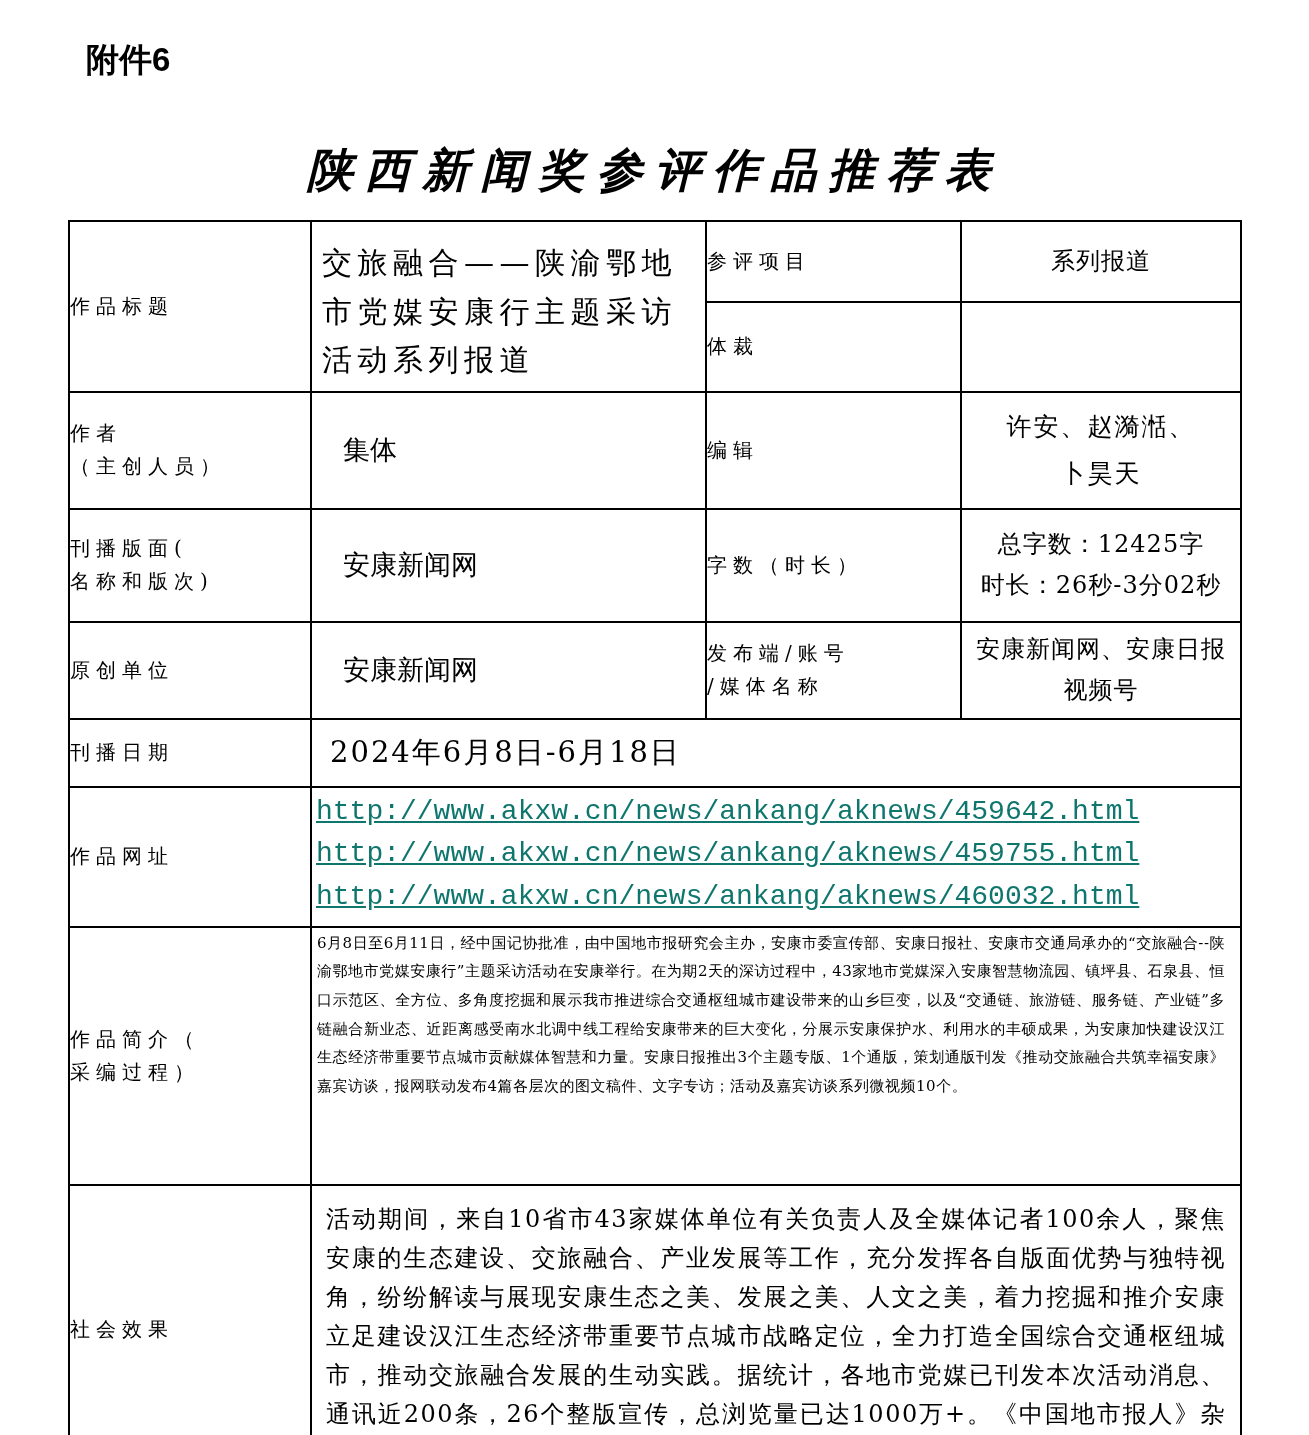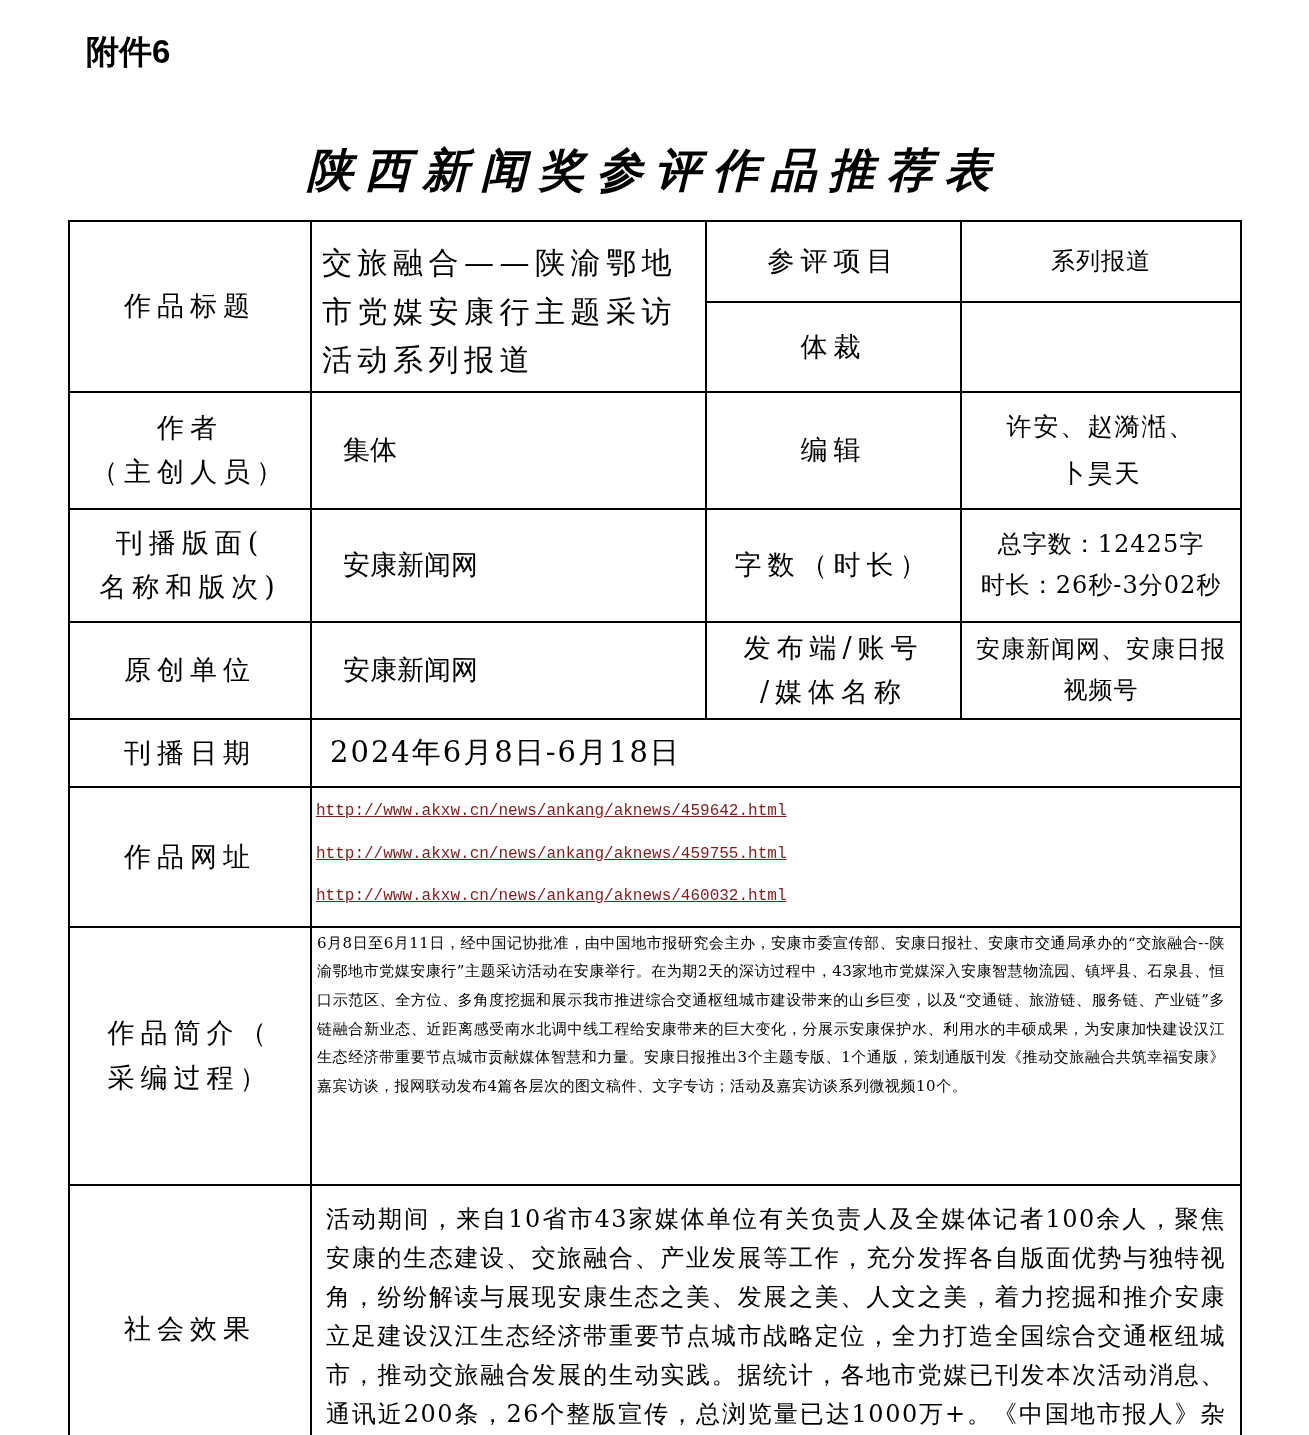--- a/index.html
+++ b/index.html
@@ -5,41 +5,41 @@
   * { box-sizing: border-box; }
   html,body { margin:0; padding:0; background:#ffffff; }
   body {
     width:1309px; height:1435px;
     font-family:"DejaVu Serif","Liberation Serif",serif;
     color:#000;
     position:relative;
     overflow:hidden;
   }
   .attachment {
-    position:absolute; left:86px; top:30px;
+    position:absolute; left:86px; top:38px;
     font-family:"Liberation Sans","DejaVu Sans",sans-serif;
     font-weight:bold; font-size:33px;
   }
   .doc-title {
     position:absolute; top:108px; left:0; width:100%;
     text-align:center;
     font-size:46px; font-weight:bold; font-style:italic;
     letter-spacing:12px;
     font-family:"DejaVu Serif",serif;
     margin-top:32px;
   }
   table.form {
     position:absolute; left:68px; top:220px;
     width:1172px;
     border-collapse:collapse; table-layout:fixed;
   }
   td { border:2px solid #000; padding:0; vertical-align:middle; overflow:hidden; }
   .label {
-    text-align:center;
-    font-size:27px; letter-spacing:6px;
+    text-align:left;
+    font-size:20px; letter-spacing:6px;
     white-space:pre-line; line-height:1.65;
   }
   .value { font-size:27px; }
   .vleft { text-align:left; padding-left:31px; }
   .vcenter { text-align:center; }
   .pre { white-space:pre-line;margin-top:28px; }
   .title-value {
     font-size:30px; letter-spacing:5.5px;
     line-height:1.62; padding:17px 8px 6px 10px;
     text-align:left; vertical-align:middle;
@@ -47,23 +47,23 @@
   .editor-value { font-size:25px; line-height:1.9; letter-spacing:2px; }
   .count-value  { font-size:24px; line-height:1.7; letter-spacing:1px; }
   .media-value  { font-size:24px; line-height:1.7; letter-spacing:1px; padding:0 4px;text-align:center; }
   .date-value   { font-size:29px; letter-spacing:2px; padding-left:18px; }
   .urls-cell { vertical-align:top; }
   .urls-wrap {
     height:136px; display:flex; flex-direction:column;
     justify-content:space-around; padding:2px 0 6px 4px;
   }
   a.url {
-    color:#7f1d1d; text-decoration:underline;
+    color:#0f766e; text-decoration:underline;
     font-family:"Liberation Mono","DejaVu Sans Mono",monospace;
-    font-size:16px; white-space:nowrap; width:max-content;
+    font-size:28px; white-space:nowrap; width:max-content;
   }
   .para-cell { vertical-align:top; }
   .intro-para {
     font-size:15px; line-height:28.6px;
     text-align:justify; padding:1px 15px 0 5px;
     letter-spacing:0.5px;
   }
   .effect-para {
     font-size:24px; line-height:39px;
     text-align:justify; padding:14px 14px 0 14px;

